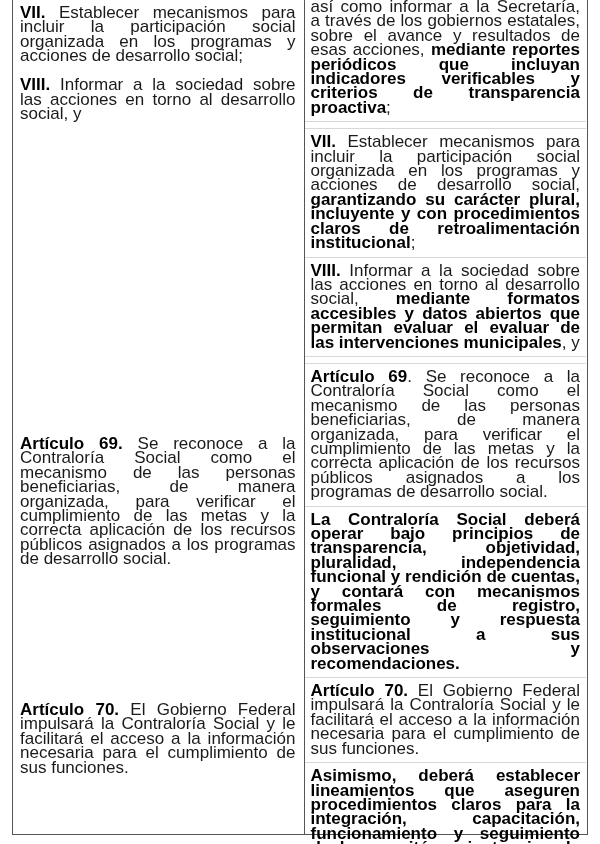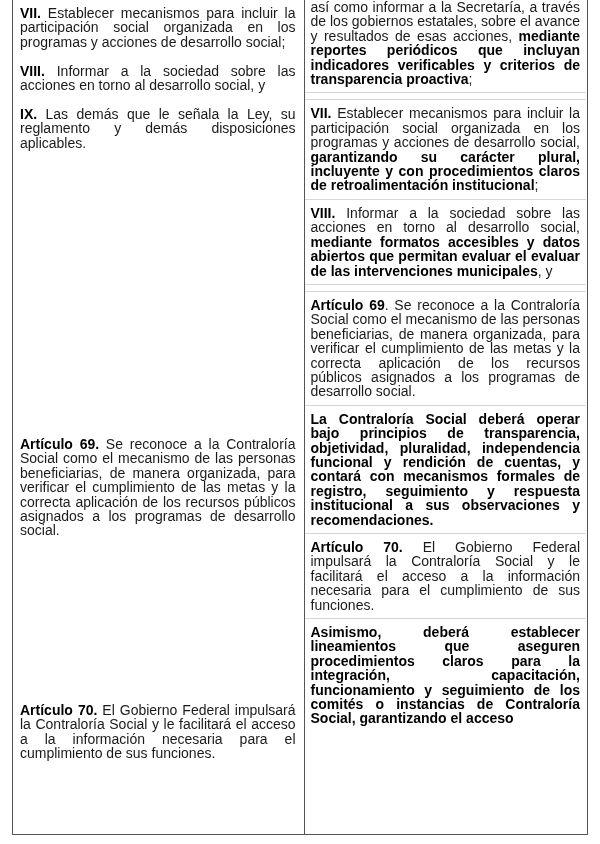--- a/index.html
+++ b/index.html
@@ -3,36 +3,35 @@
 <meta charset="utf-8">
 <style>
   html, body { margin: 0; padding: 0; background: #ffffff; }
   body { width: 600px; height: 844px; position: relative; overflow: hidden;
          font-family: "Liberation Sans", sans-serif; color: #1a1a1a; }
   .table { position: absolute; left: 12px; top: -2px; width: 576px; height: 837px;
            border: 1.5px solid #555; border-top: none; box-sizing: border-box; display: flex; }
   .col { position: relative; box-sizing: border-box; height: 100%; }
   .col-left { width: 292px; border-right: 1.5px solid #555; padding: 8px 8px 0 7px; }
   .col-right { width: 283px; padding: 2px 7px 0 6px; }
-  .para { font-size: 14px; line-height: 14.4px; text-align: justify; margin: 0; }
+  .para { font-size: 17px; line-height: 14.4px; text-align: justify; margin: 0; }
   .para b { font-weight: bold; color: #000; }
   .gap { height: 14.5px; }
   .sep { border-top: 1px solid #d8d8d8; margin: 6px -6px 6px -6px; }
   .abs { position: absolute; left: 7px; right: 8px; }
 </style>
 </head>
 <body>
 
 <div class="table">
   <div class="col col-left">
     <p class="para"><b>VII.</b><span> Establecer mecanismos para incluir la participación social organizada en los programas y acciones de desarrollo social;</span></p>
     <div class="gap"></div>
     <p class="para"><b>VIII.</b><span> Informar a la sociedad sobre las acciones en torno al desarrollo social, y</span></p>
     <div class="gap"></div>
-    <p class="para"><b>IX.</b><span> Las demás que le señala la Ley, su reglamento y demás disposiciones aplicables.</span></p>
 
     <p class="para abs" style="top:439px;"><b>Artículo 69.</b><span> Se reconoce a la Contraloría Social como el mecanismo de las personas beneficiarias, de manera organizada, para verificar el cumplimiento de las metas y la correcta aplicación de los recursos públicos asignados a los programas de desarrollo social.</span></p>
 
     <p class="para abs" style="top:705px;"><b>Artículo 70.</b><span> El Gobierno Federal impulsará la Contraloría Social y le facilitará el acceso a la información necesaria para el cumplimiento de sus funciones.</span></p>
   </div>
 
   <div class="col col-right">
     <p class="para"><span>así como informar a la Secretaría, a través de los gobiernos estatales, sobre el avance y resultados de esas acciones, </span><b>mediante reportes periódicos que incluyan indicadores verificables y criterios de transparencia proactiva</b><span>;</span></p>
     <div class="sep"></div>
     <div class="sep"></div>

